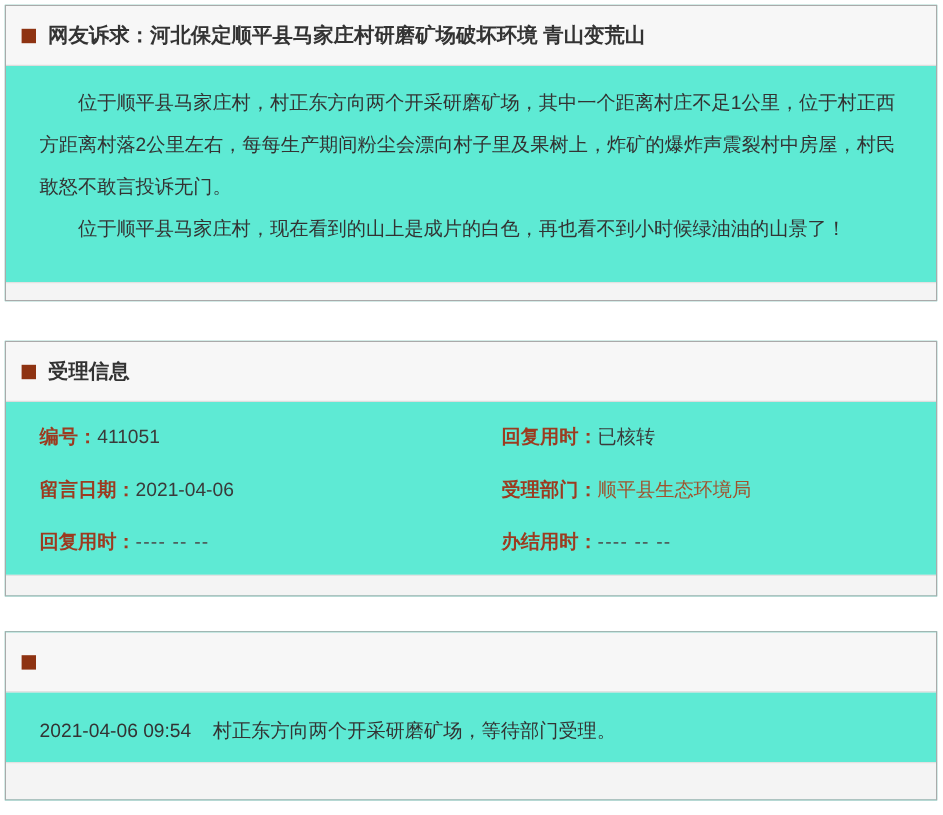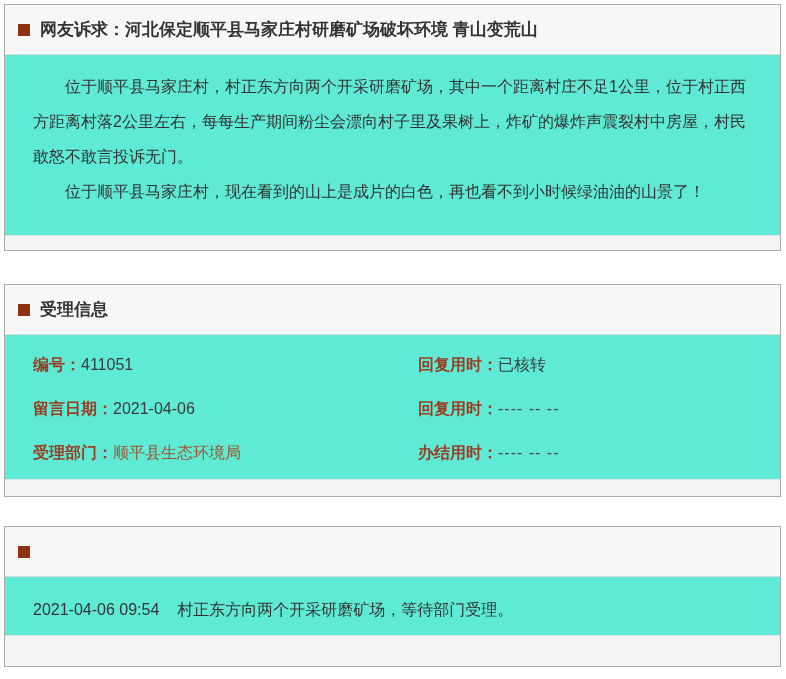--- a/index.html
+++ b/index.html
@@ -122,25 +122,25 @@
 
       <div class="field">
         <span class="flabel">回复用时：</span><span class="fvalue">已核转</span>
       </div>
 
       <div class="field">
         <span class="flabel">留言日期：</span><span class="fvalue">2021-04-06</span>
       </div>
 
       <div class="field">
-        <span class="flabel">回复用时：</span><span class="fvalue dash">---- -- --</span>
+        <span class="flabel">受理部门：</span><span class="fvalue link-value">顺平县生态环境局</span>
       </div>
 
       <div class="field">
-        <span class="flabel">受理部门：</span><span class="fvalue link-value">顺平县生态环境局</span>
+        <span class="flabel">回复用时：</span><span class="fvalue dash">---- -- --</span>
       </div>
 
       <div class="field">
         <span class="flabel">办结用时：</span><span class="fvalue dash">---- -- --</span>
       </div>
 
     </div>
     <div class="card-footer f2"></div>
   </section>
 

